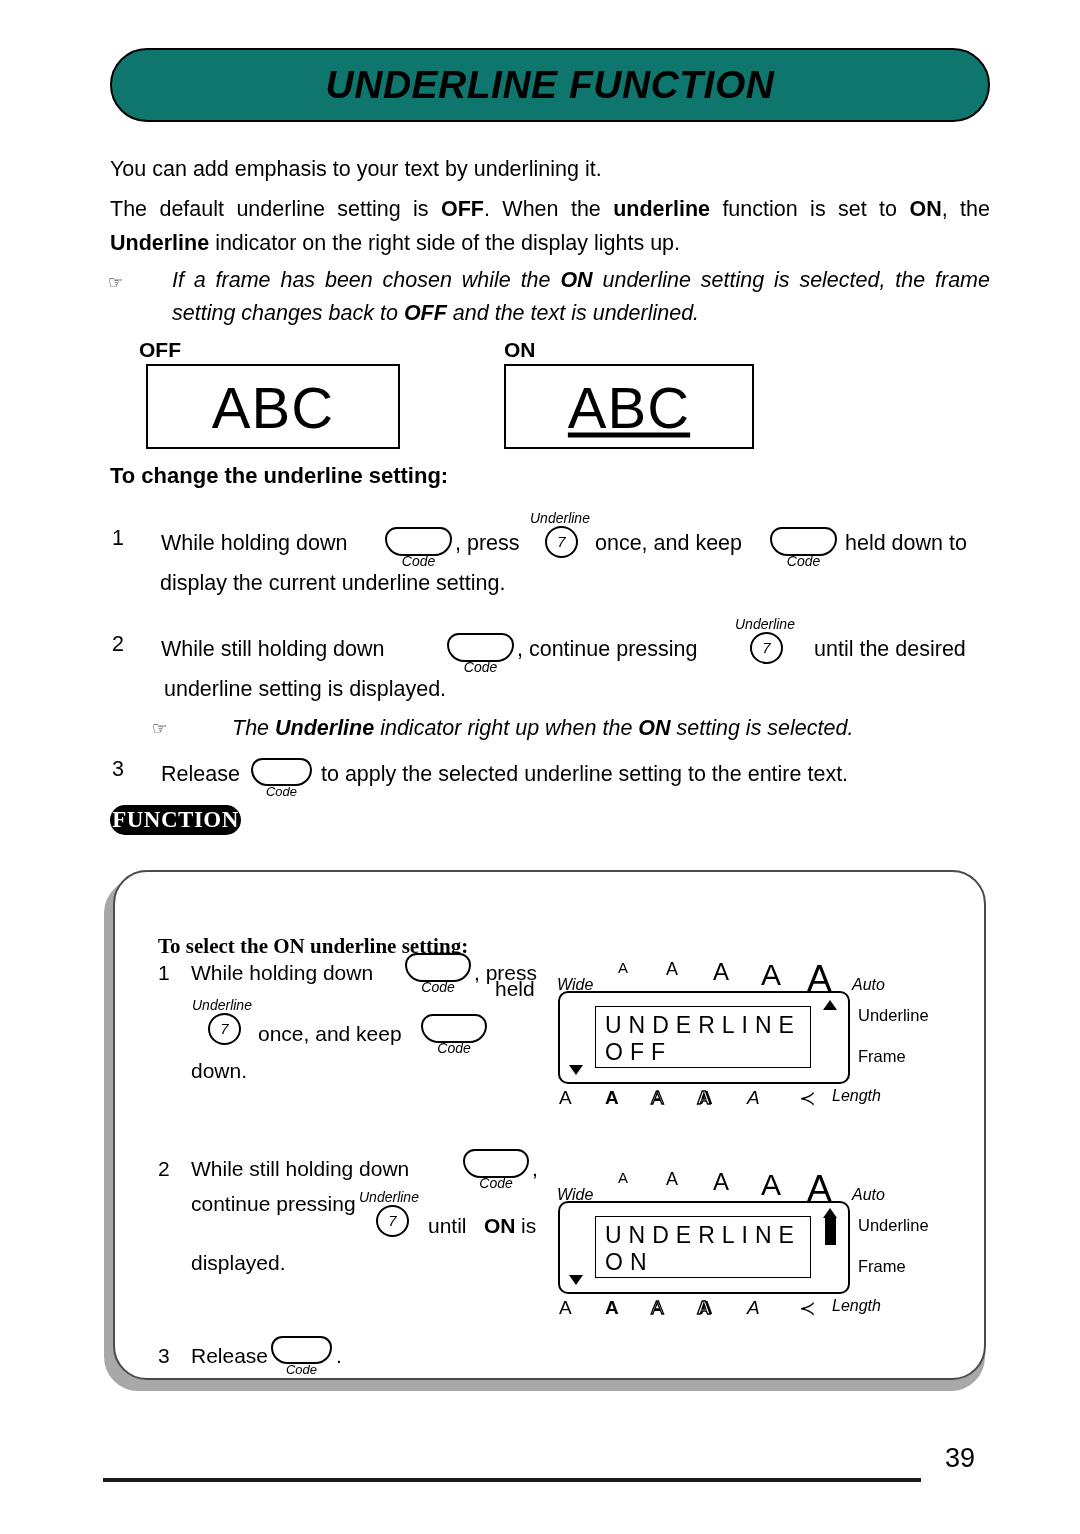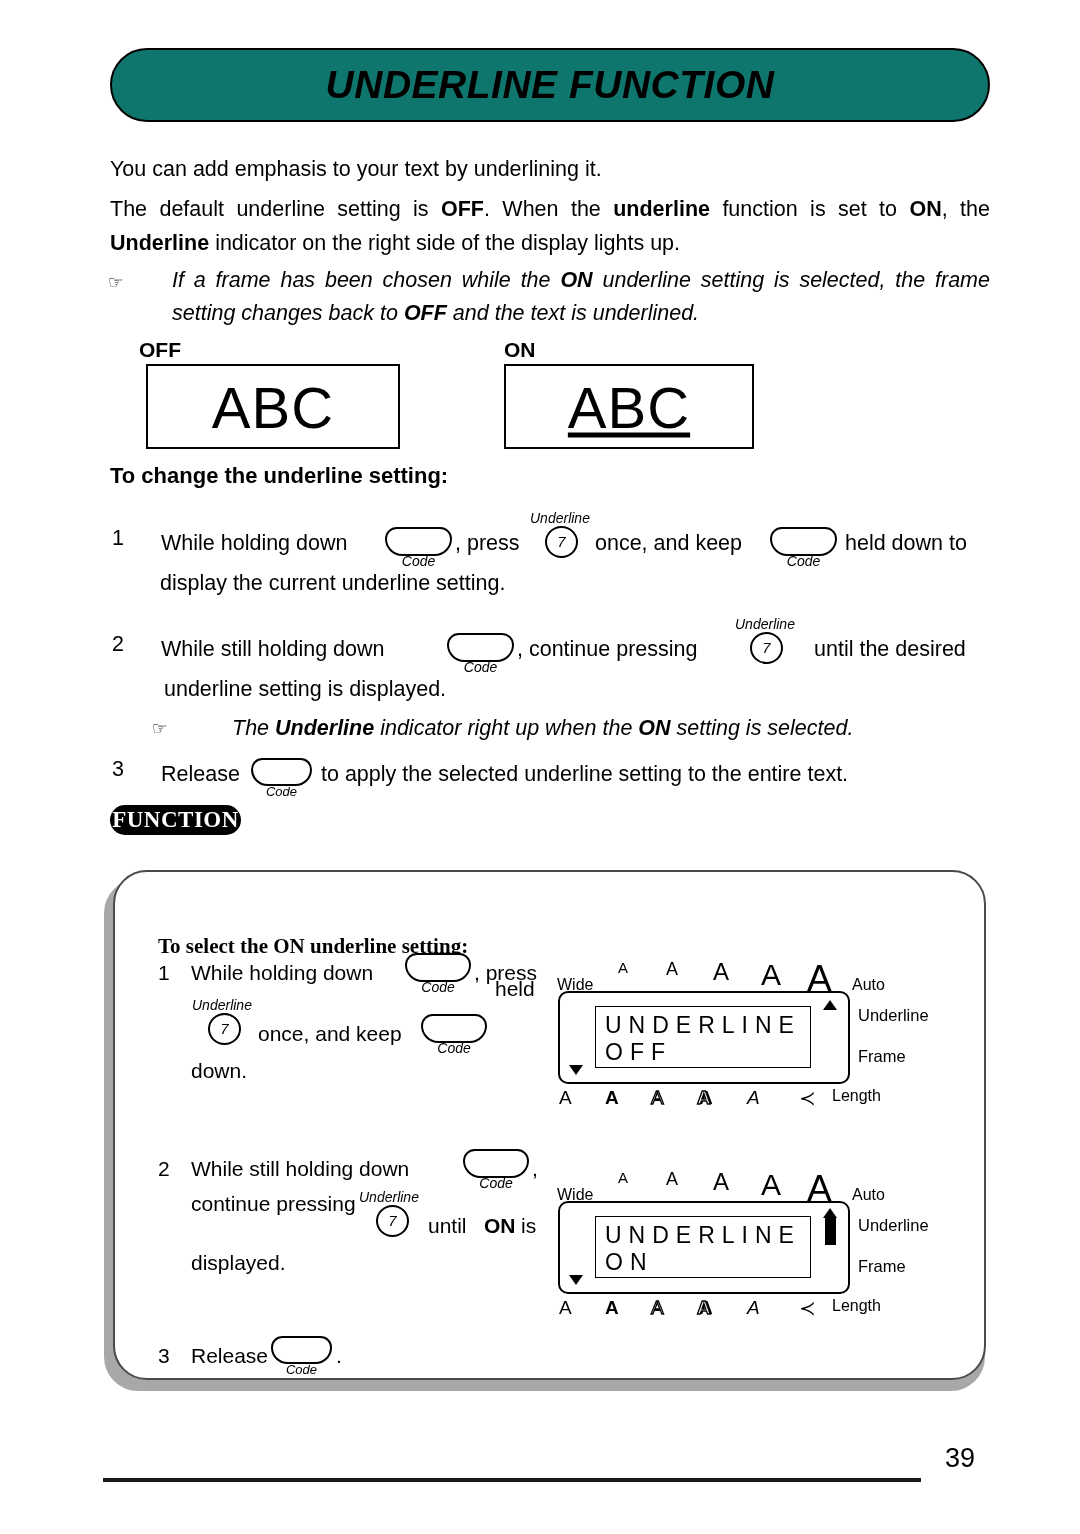--- a/index.html
+++ b/index.html
@@ -197,20 +197,21 @@
     white-space: nowrap;
   }
   .lcd-sidelabel {
     position: absolute;
     font-size: 16.5px;
     white-space: nowrap;
   }
   .lcd-cornerlabel {
     position: absolute;
     font-size: 16px;
+    font-style: italic;
     white-space: nowrap;
   }
   .lcd-size-a {
     position: absolute;
     font-family: "Liberation Sans", sans-serif;
     line-height: 1;
     bottom: 0;
   }
   .lcd-style-a {
     position: absolute;

